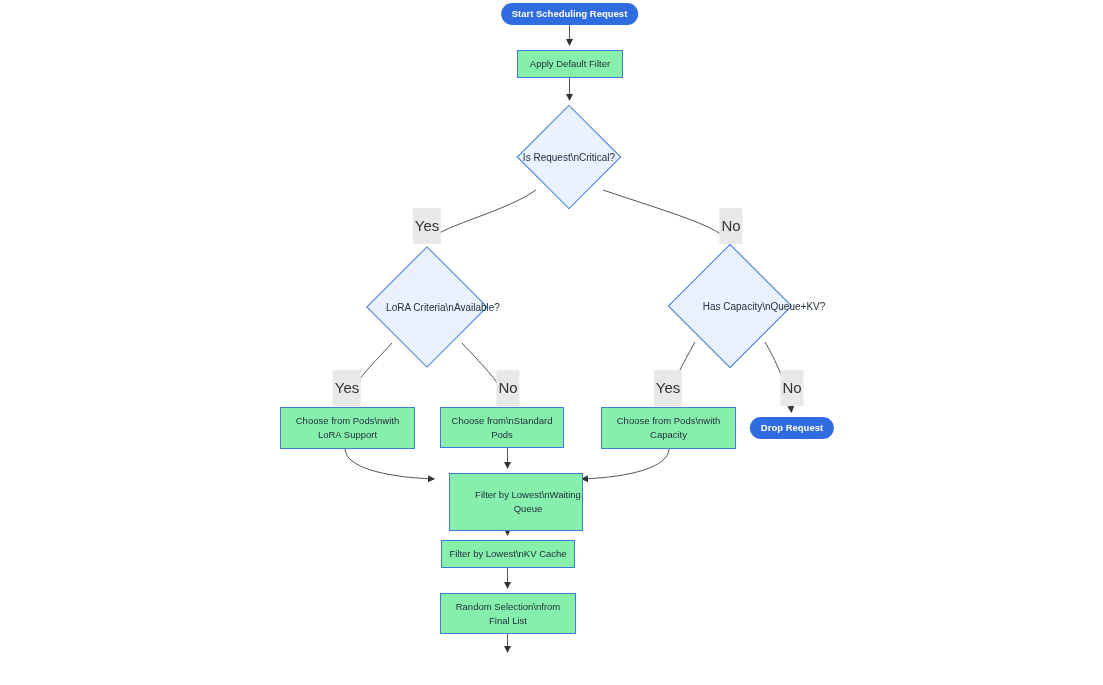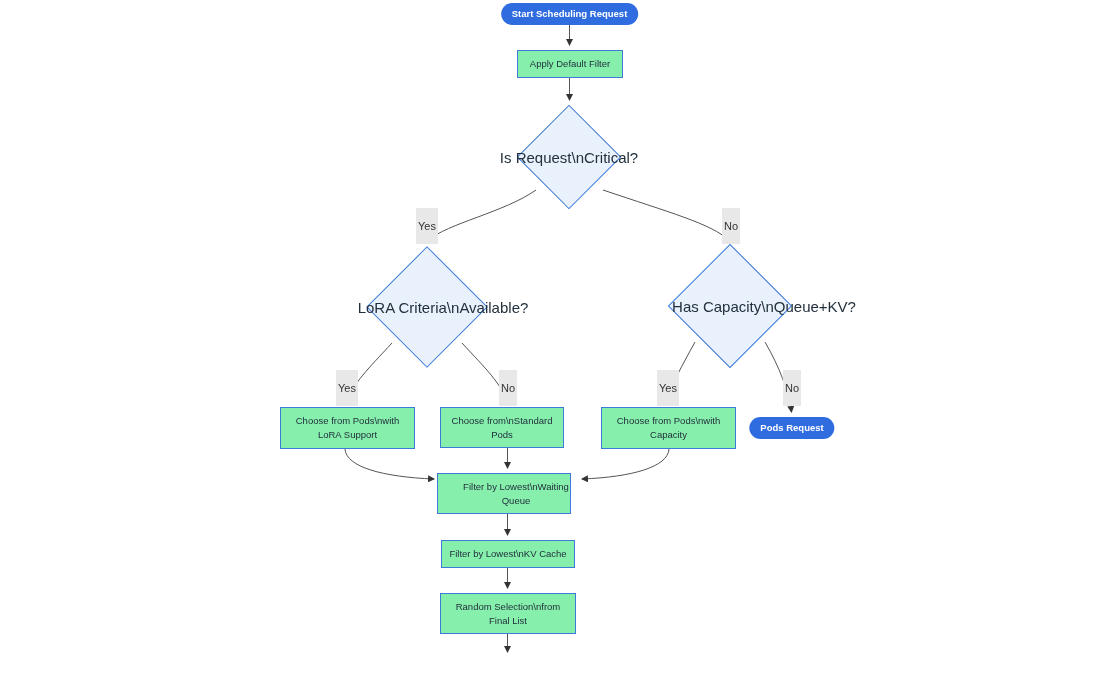--- a/index.html
+++ b/index.html
@@ -18,26 +18,26 @@
     background:#2f6cdf; color:#ffffff; font-weight:bold; border-radius:13px;
     padding:0 11px; height:22px; white-space:nowrap;
   }
   .pill-end { border-radius:14px; height:27px; padding:0 7px;margin-top:47px; }
   .diamond {
     position:absolute; z-index:2; background:#e9f2fc; border:1.5px solid #3e7ad9;
     transform:rotate(45deg); box-sizing:border-box;
   }
   .dlabel {
     position:absolute; z-index:3; transform:translate(-50%,-50%);
-    white-space:nowrap; font-size:15px; color:#22303c;
+    white-space:nowrap; font-size:10px; color:#22303c;
   }
   .mlines { white-space:pre-line; }
   .elabel {
     position:absolute; z-index:3; transform:translate(-50%,-50%);
-    font-size:11px; line-height:12px; padding:12px 2px; background:#e8e8e8; color:#333333;
+    font-size:15px; line-height:12px; padding:12px 2px; background:#e8e8e8; color:#333333;
   }
 </style>
 </head>
 <body>
 
 <div class="canvas">
 
   <svg class="edges" width="1103" height="685" aria-hidden="true">
     <defs>
       <marker id="arrowhead" viewBox="0 0 10 10" refX="8.5" refY="5" markerWidth="7" markerHeight="7" orient="auto">
@@ -86,24 +86,24 @@
     <span class="mlines">Choose from\nStandard
 Pods</span>
   </div>
 
   <div class="node rect" style="left:601px; top:407px; width:135px; height:42px;">
     <span class="mlines">Choose from Pods\nwith
 Capacity</span>
   </div>
 
   <div class="node pill" style="left:792px; top:417px; transform:translateX(-50%);">
-    <span>Pods Request</span>
+    <span>Drop Request</span>
   </div>
 
-  <div class="node rect" style="left:437px; top:473px; width:134px; height:41px;padding-left:24px;">
+  <div class="node rect" style="left:449px; top:473px; width:134px; height:58px;padding-left:24px;">
     <span class="mlines">Filter by Lowest\nWaiting
 Queue</span>
   </div>
 
   <div class="node rect" style="left:440px; top:593px; width:136px; height:41px;">
     <span class="mlines">Random Selection\nfrom
 Final List</span>
   </div>
 
   <div class="node rect" style="left:441px; top:540px; width:134px; height:28px;">

